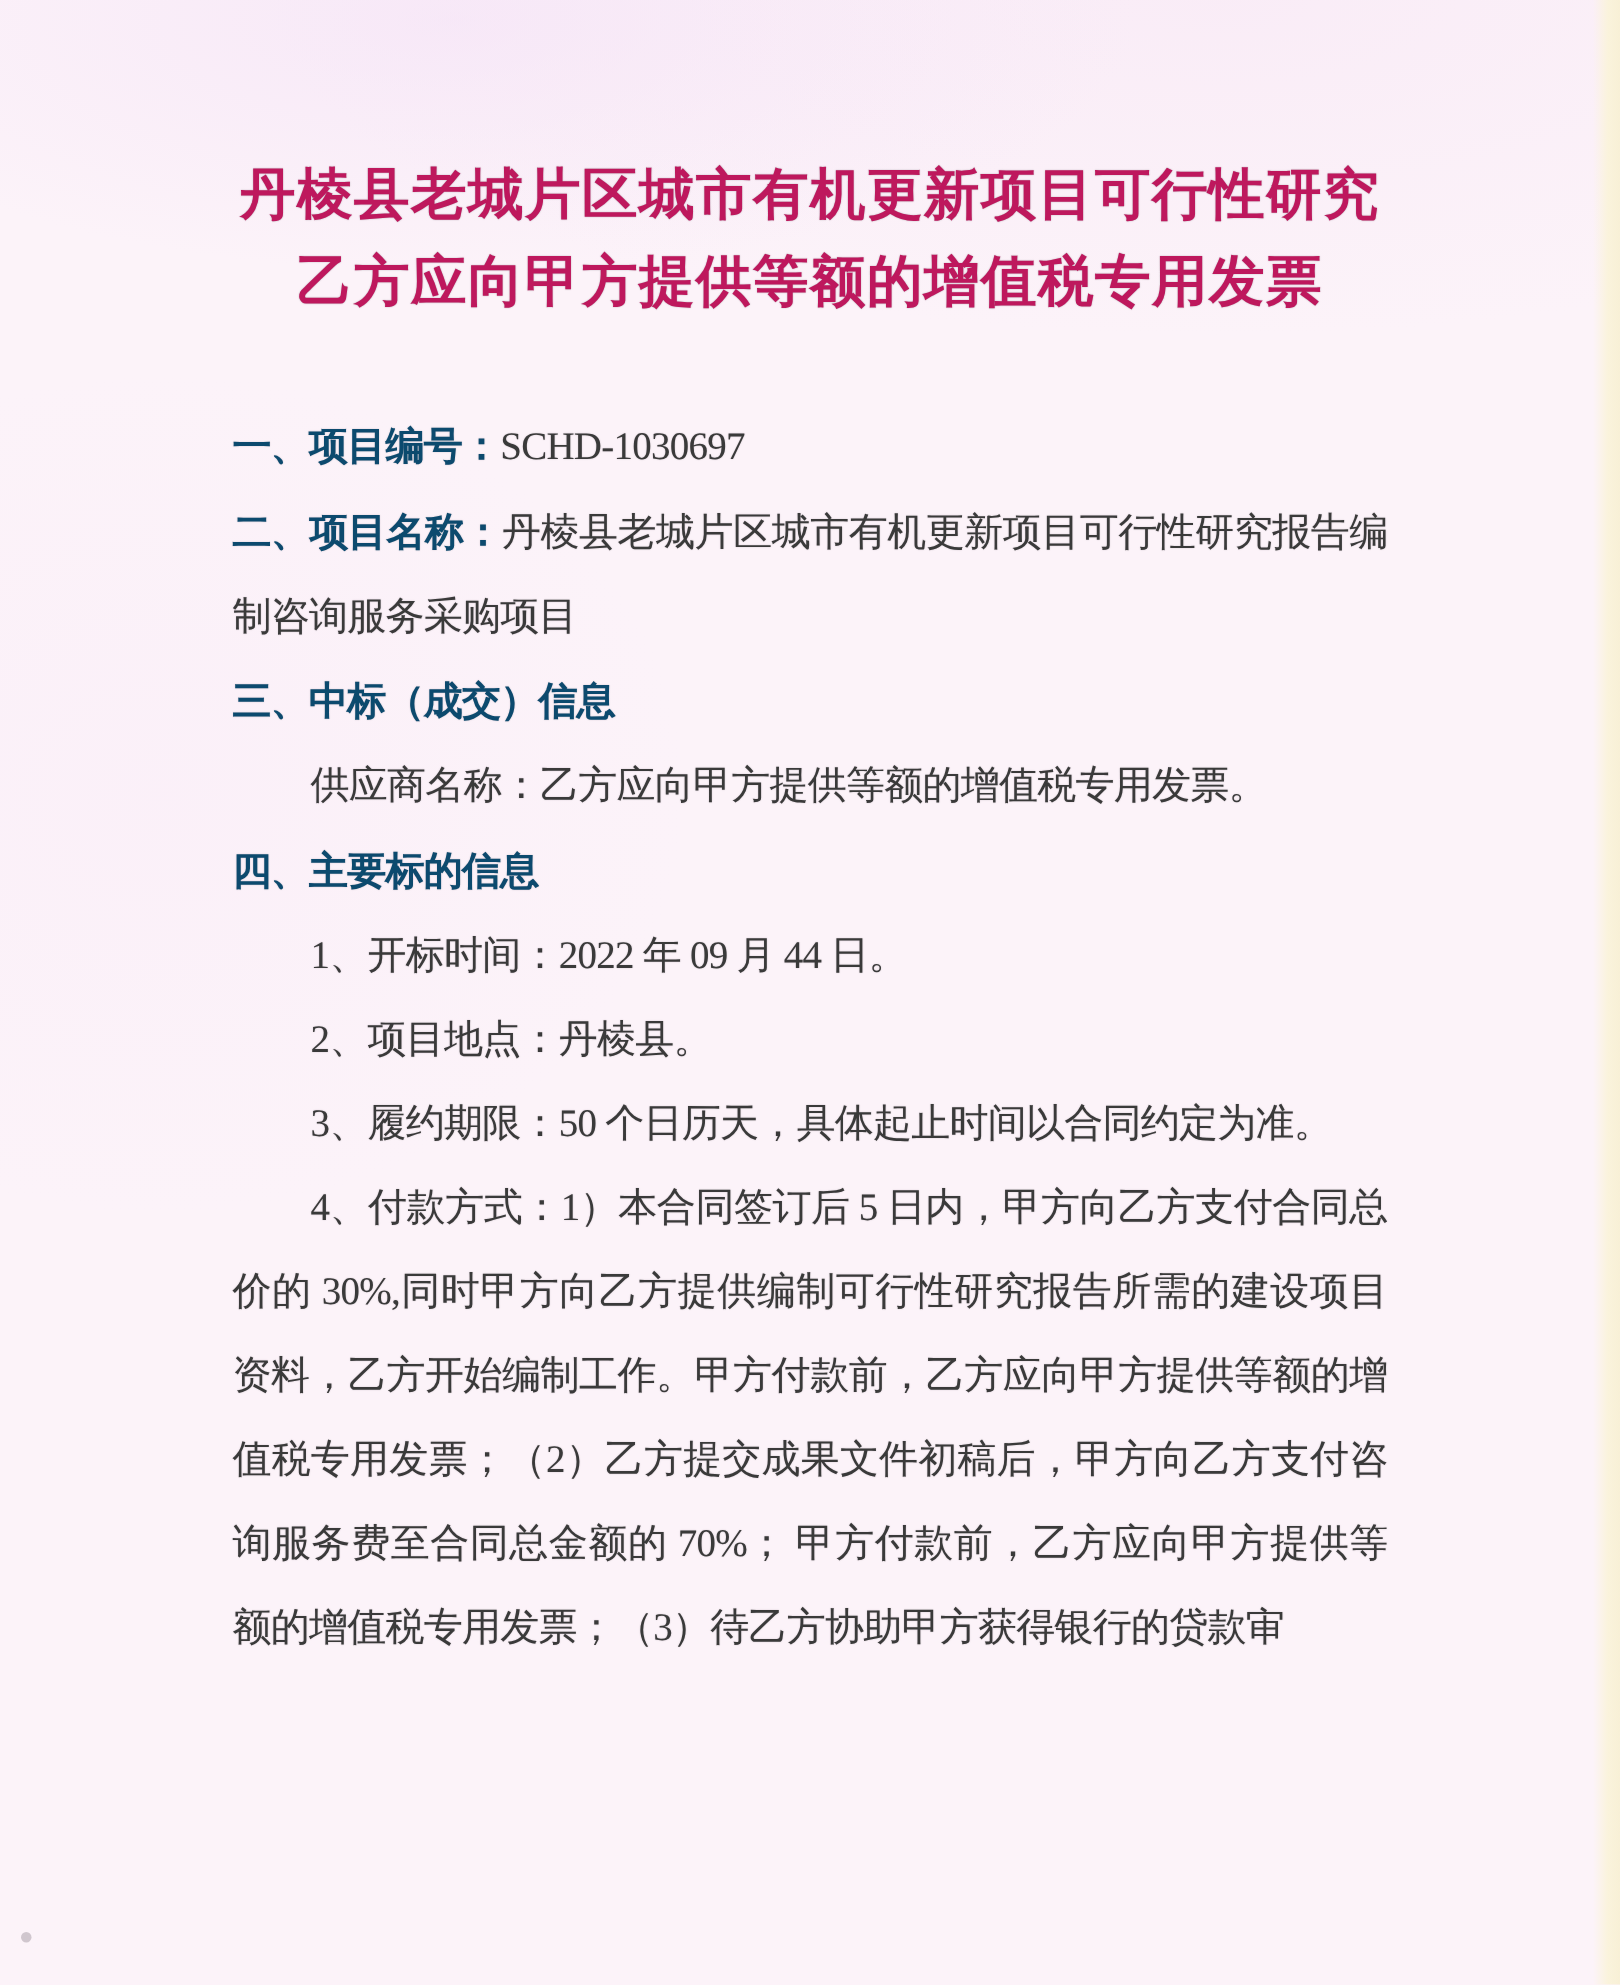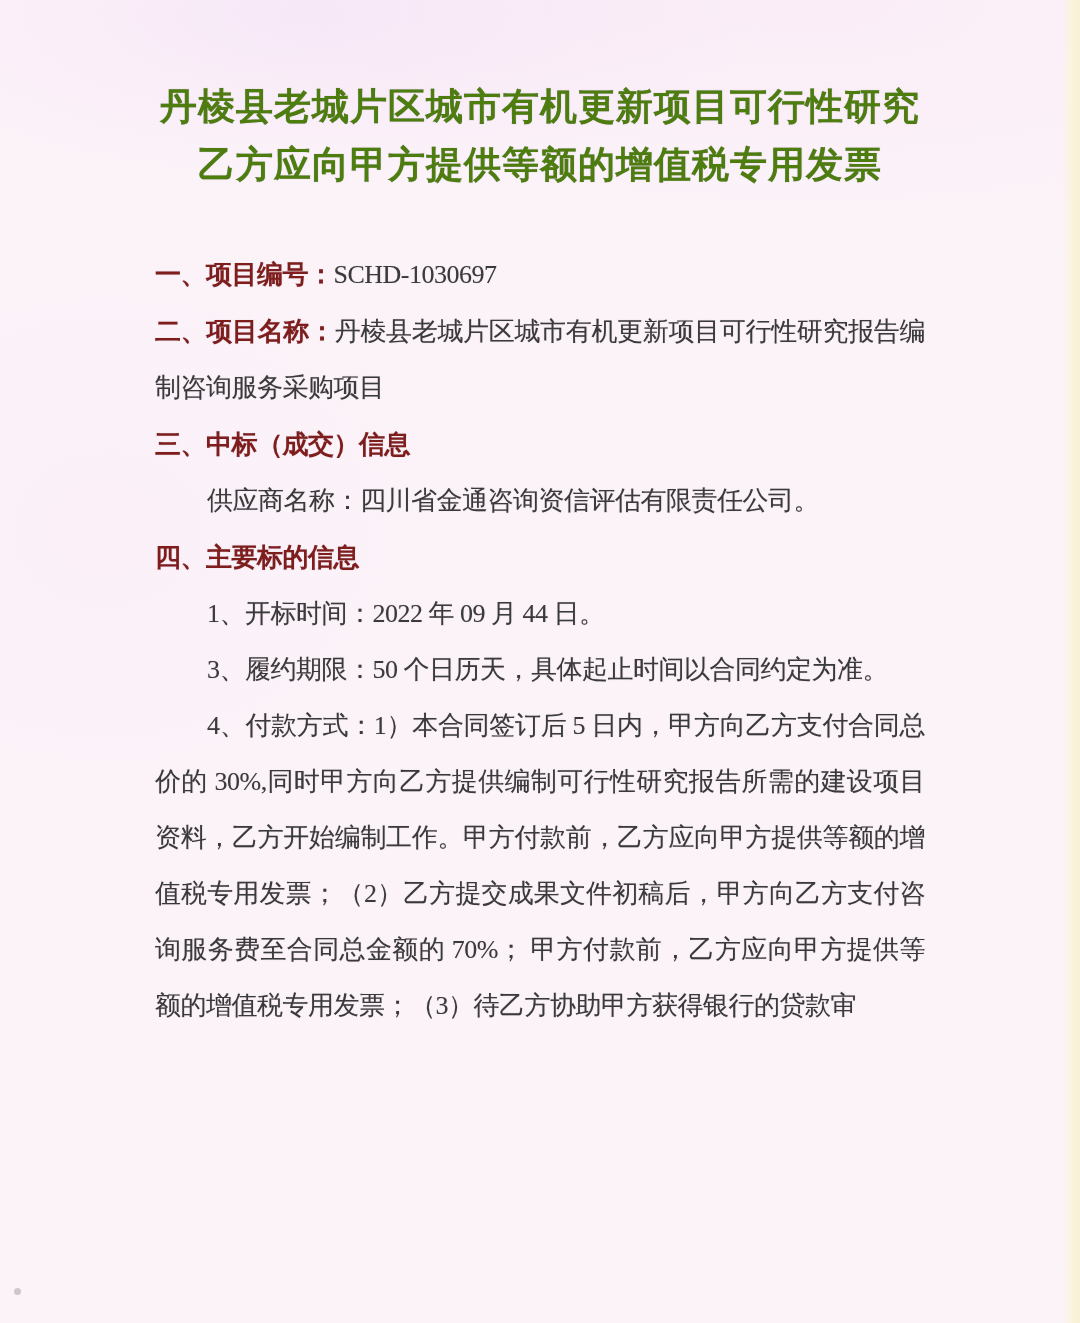--- a/index.html
+++ b/index.html
@@ -41,44 +41,44 @@
     border-radius: 50%;
     background: rgba(125,115,125,0.35);
   }
   .content {
     position: absolute;
     left: 155px;
     top: 0;
     width: 770px;
   }
   .title {
-    margin: 78px 0 52px 0;
+    margin: 101px 0 52px 0;
     text-align: center;
     font-family: Liberation Sans, sans-serif;
     font-weight: bold;
     font-size: 37px;
     line-height: 58px;
-    color: #4d7c0f;
+    color: #be185d;
     letter-spacing: 1px;
     text-shadow: 0 0 1px rgba(50,45,55,0.4);
   }
   .title .tline { display: block; }
   .line {
     margin: 0;
     font-size: 26px;
     line-height: 56px;
     letter-spacing: -0.5px;
     color: #3a3a3a;
     text-align: justify;
     text-shadow: 0 0 1px rgba(70,60,70,0.3);
   }
   .line .hd {
     font-family: "Liberation Sans", "DejaVu Sans", sans-serif;
     font-weight: bold;
-    color: #7f1d1d;
+    color: #0c4a6e;
   }
   .indent { text-indent: 52px; }
 </style>
 </head>
 <body>
 
 <div class="page">
   <div class="edge-strip"></div>
   <div class="speck"></div>
 
@@ -88,27 +88,28 @@
       <span class="tline">丹棱县老城片区城市有机更新项目可行性研究</span>
       <span class="tline">乙方应向甲方提供等额的增值税专用发票</span>
     </h1>
 
     <p class="line"><span class="hd">一、项目编号：</span><span>SCHD-1030697</span></p>
 
     <p class="line"><span class="hd">二、项目名称：</span><span>丹棱县老城片区城市有机更新项目可行性研究报告编制咨询服务采购项目</span></p>
 
     <p class="line"><span class="hd">三、中标（成交）信息</span></p>
 
-    <p class="line indent">供应商名称：四川省金通咨询资信评估有限责任公司。</p>
+    <p class="line indent">供应商名称：乙方应向甲方提供等额的增值税专用发票。</p>
 
 
 
     <p class="line"><span class="hd">四、主要标的信息</span></p>
 
     <p class="line indent">1、开标时间：2022 年 09 月 44 日。</p>
 
+    <p class="line indent">2、项目地点：丹棱县。</p>
 
     <p class="line indent">3、履约期限：50 个日历天，具体起止时间以合同约定为准。</p>
 
     <p class="line indent">4、付款方式：1）本合同签订后 5 日内，甲方向乙方支付合同总价的 30%,同时甲方向乙方提供编制可行性研究报告所需的建设项目资料，乙方开始编制工作。甲方付款前，乙方应向甲方提供等额的增值税专用发票；（2）乙方提交成果文件初稿后，甲方向乙方支付咨询服务费至合同总金额的 70%；  甲方付款前，乙方应向甲方提供等额的增值税专用发票；（3）待乙方协助甲方获得银行的贷款审</p>
 
   </div>
 </div>
 
 </body></html>

